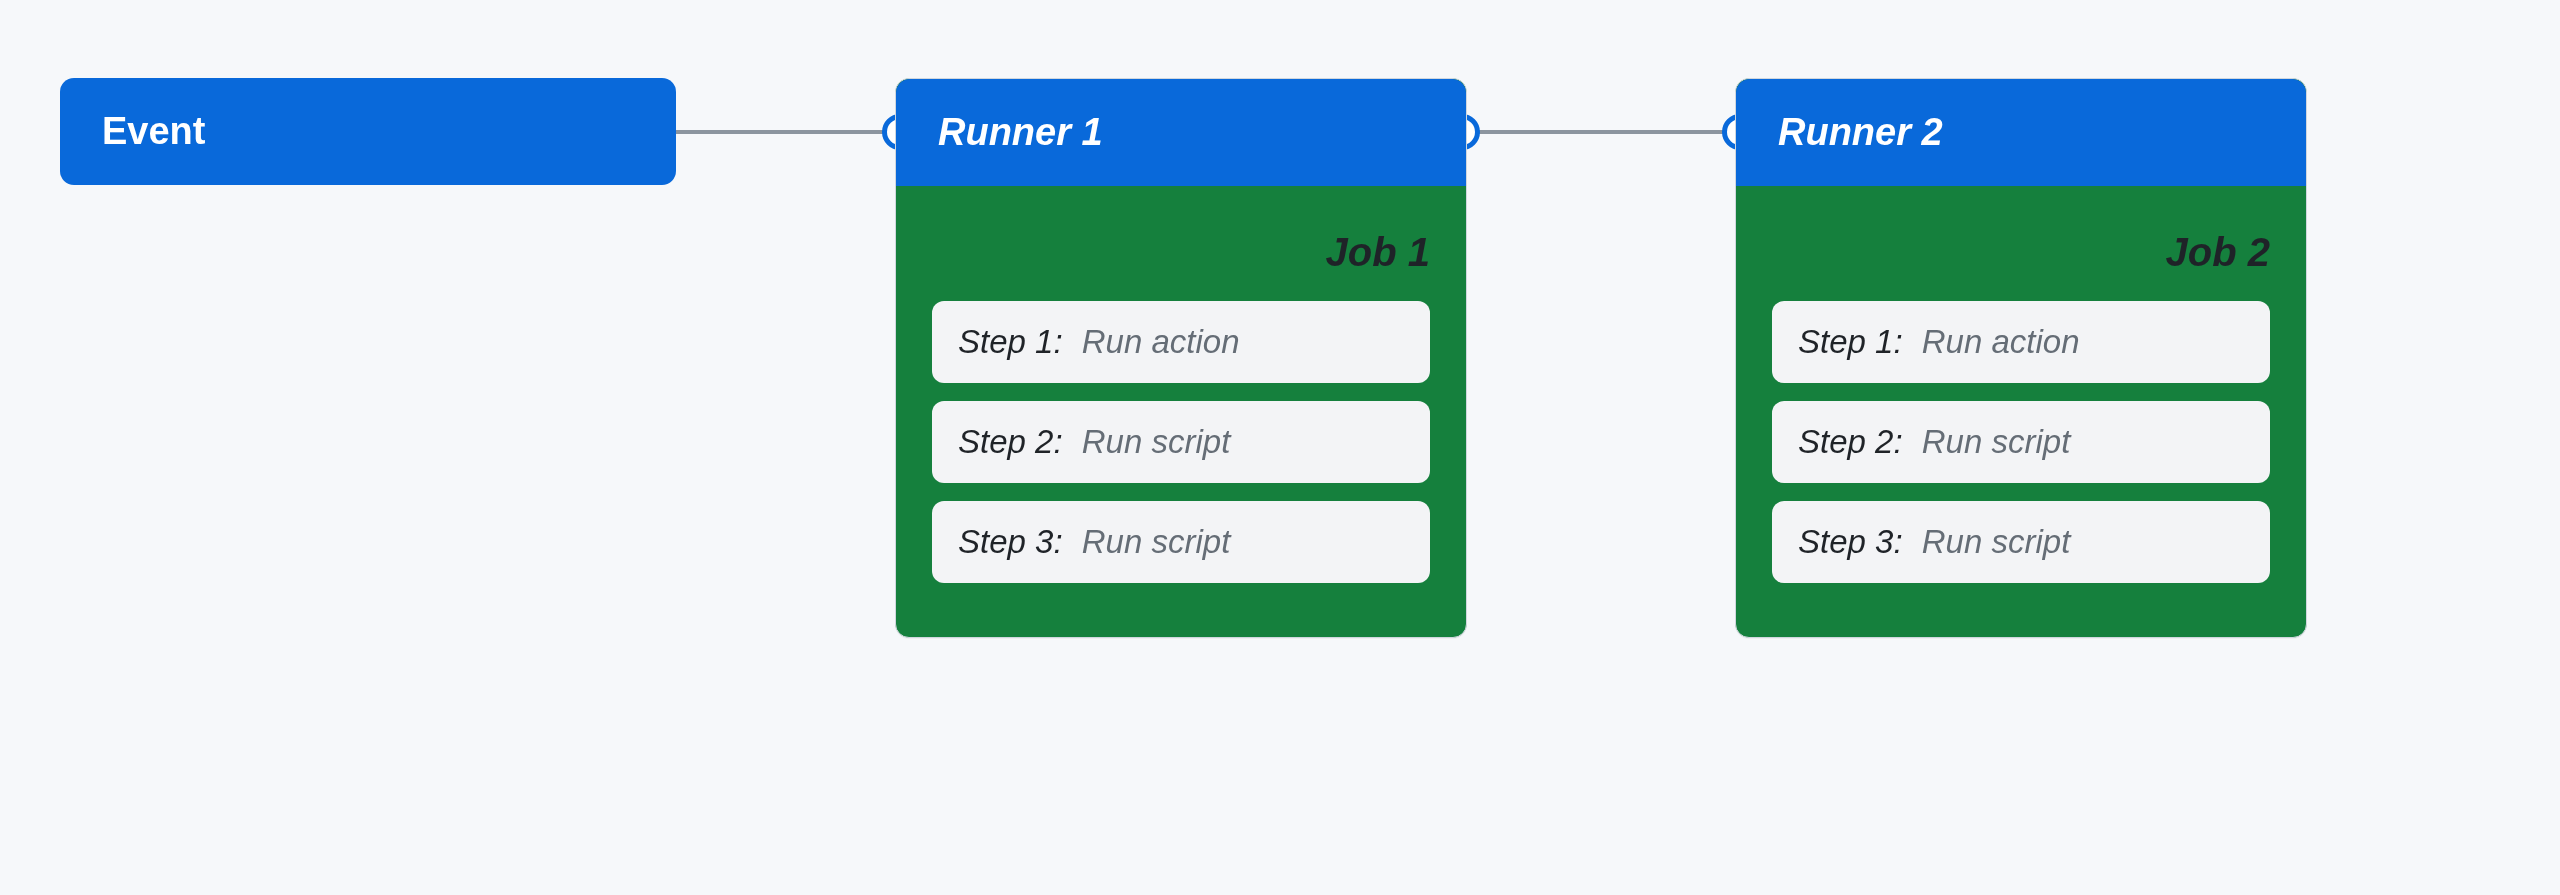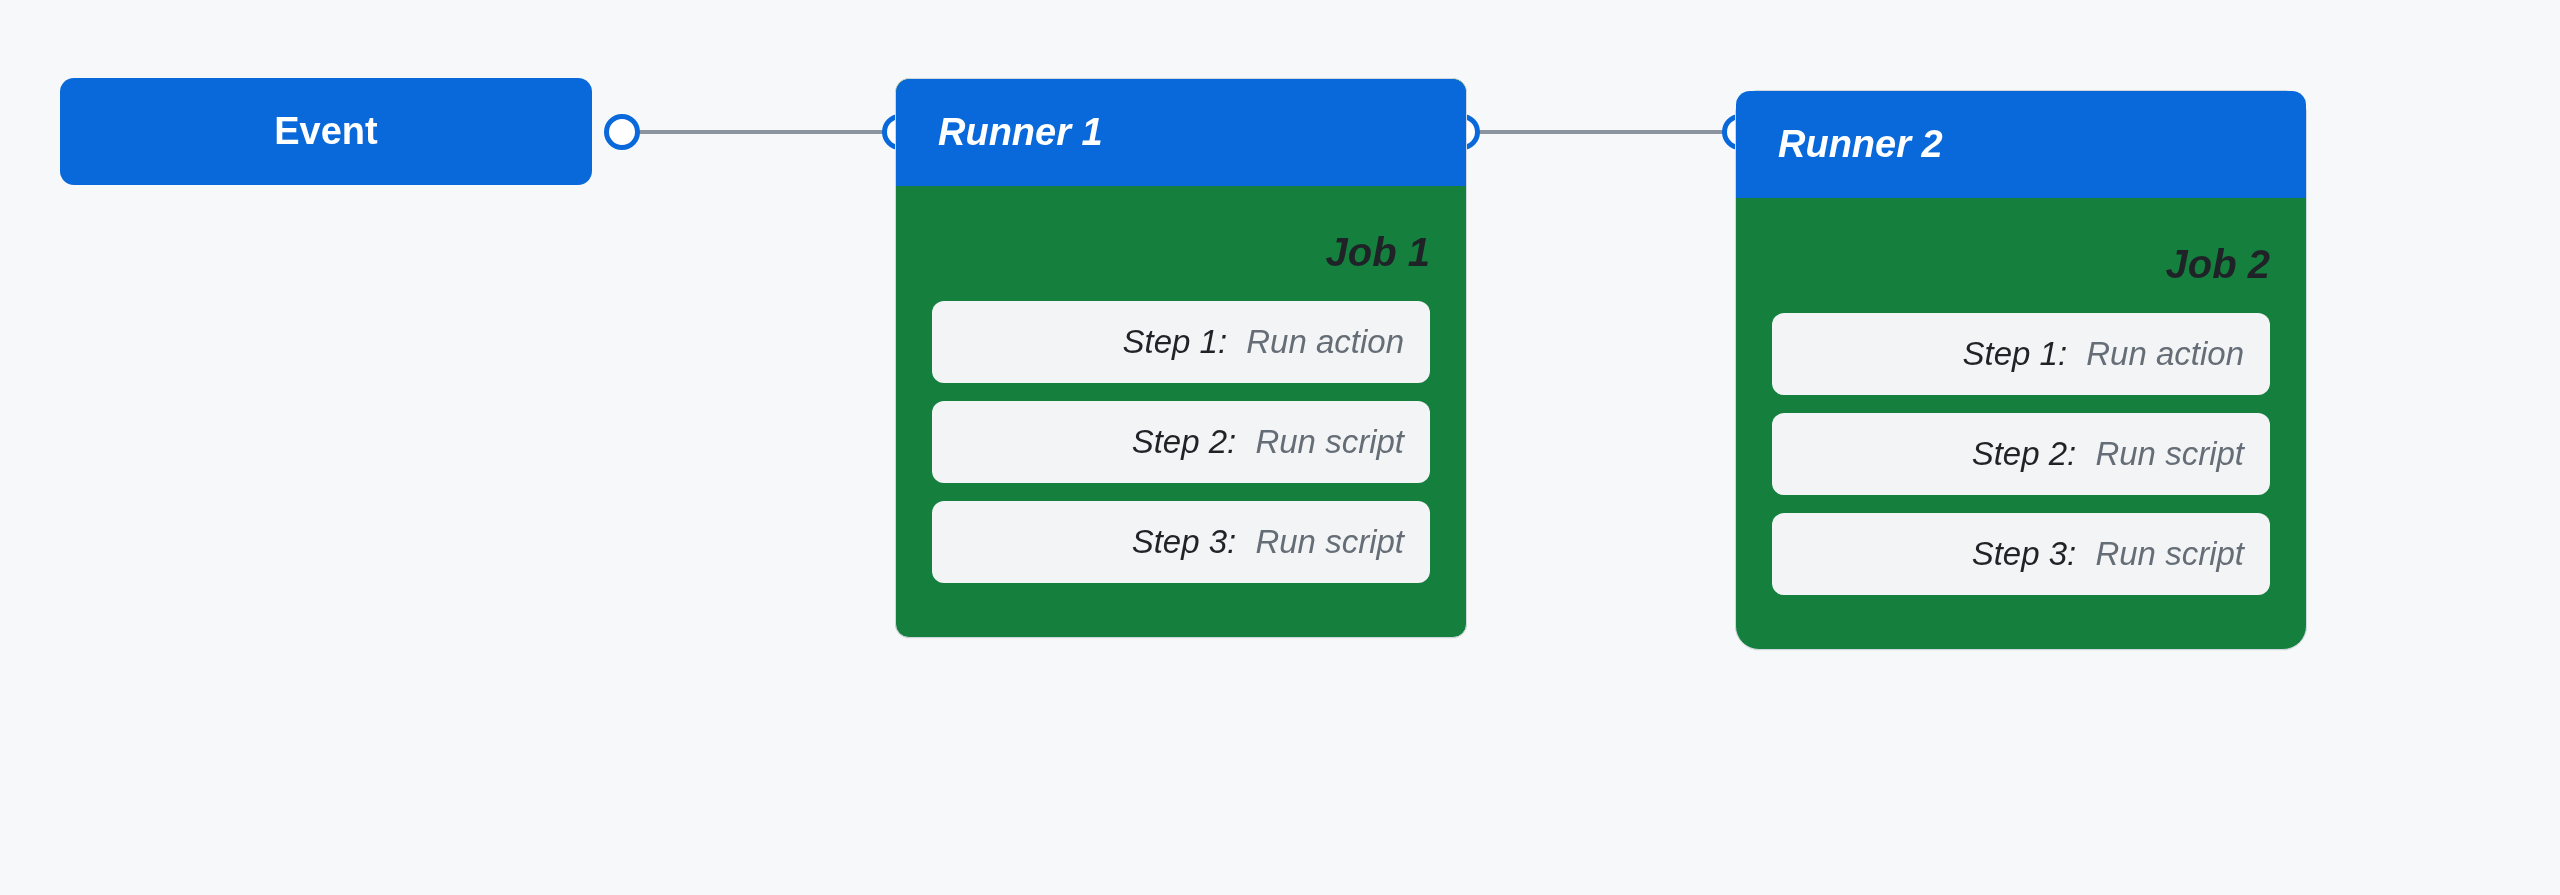--- a/index.html
+++ b/index.html
@@ -26,22 +26,21 @@
   .node-head{
     background:var(--blue);
     color:#fff;
     font-weight:600;
     font-size:38px;
     padding:32px 42px;
     border-radius:14px 14px 0 0;
   }
   .event-node{
     position:absolute;
-    width:532px;
-    text-align:center;
+    width:616px;
   }
   .event-node .node-head{ border-radius:14px; }
   .runner-node{
     position:absolute;
     width:570px;
     background:#15803d;
     border:1px solid var(--border);
     border-radius:14px;
     box-shadow:0 1px 0 rgba(27,31,36,.04);
     font-style:italic;
@@ -56,21 +55,20 @@
     margin:16px 0 26px 4px;
     text-align:right;
   }
   .step{
     background:var(--chip);
     border-radius:12px;
     padding:22px 26px;
     margin:18px 0;
     font-size:33px;
     color:var(--text);
-    text-align:right;
   }
   .step .desc{
     color:var(--muted);
     margin-left:10px;
   }
   .edge{
     position:absolute;
     height:0;
     border-top:4px solid #8c959f;
   }
@@ -113,21 +111,21 @@
         <span>Step 2:</span>
         <span class="desc">Run script</span>
       </div>
       <div class="step">
         <span>Step 3:</span>
         <span class="desc">Run script</span>
       </div>
     </div>
   </div>
 
-  <div class="runner-node" style="left:1735px; top:90px;border-radius:24px;">
+  <div class="runner-node" style="left:1735px; top:78px;">
     <div class="node-head">Runner 2</div>
     <div class="runner-body">
       <div class="job-title">Job 2</div>
 
       <div class="step">
         <span>Step 1:</span>
         <span class="desc">Run action</span>
       </div>
       <div class="step">
         <span>Step 2:</span>

